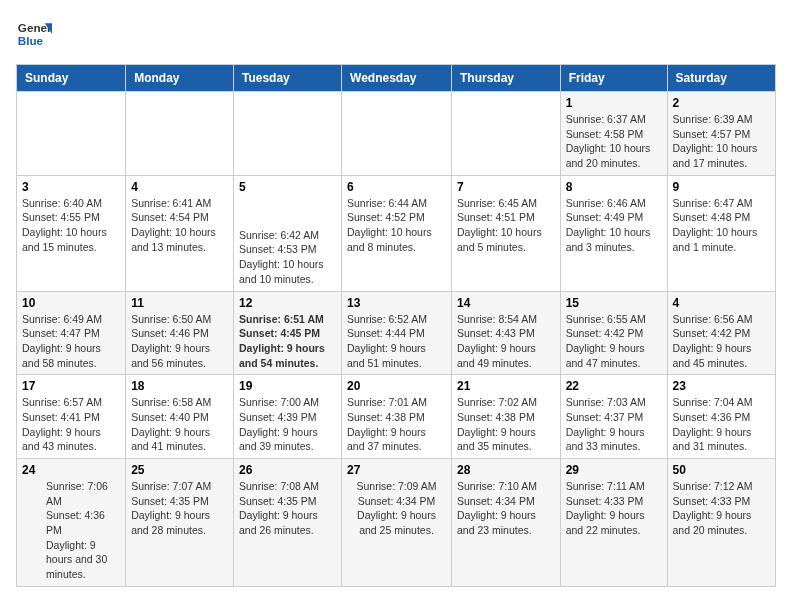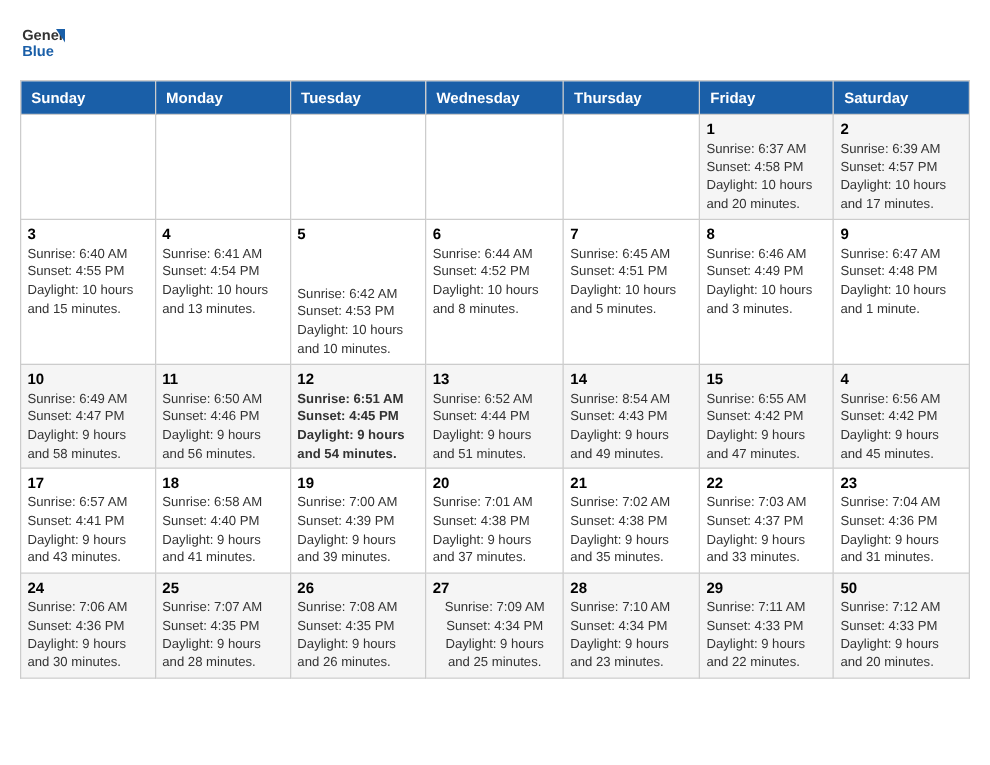--- a/index.html
+++ b/index.html
@@ -254,21 +254,21 @@
         <td>
           <span class="day-num">23</span>
           <div class="day-info" style="white-space: pre-line;">Sunrise: 7:04 AM
 Sunset: 4:36 PM
 Daylight: 9 hours and 31 minutes.</div>
         </td>
       </tr>
       <tr>
         <td>
           <span class="day-num">24</span>
-          <div class="day-info" style="white-space: pre-line;">Sunrise: 7:06 AM
+          <div class="day-info" style="white-space: pre-line; margin-left: 24px;">Sunrise: 7:06 AM
 Sunset: 4:36 PM
 Daylight: 9 hours and 30 minutes.</div>
         </td>
         <td>
           <span class="day-num">25</span>
           <div class="day-info" style="white-space: pre-line;">Sunrise: 7:07 AM
 Sunset: 4:35 PM
 Daylight: 9 hours and 28 minutes.</div>
         </td>
         <td>

